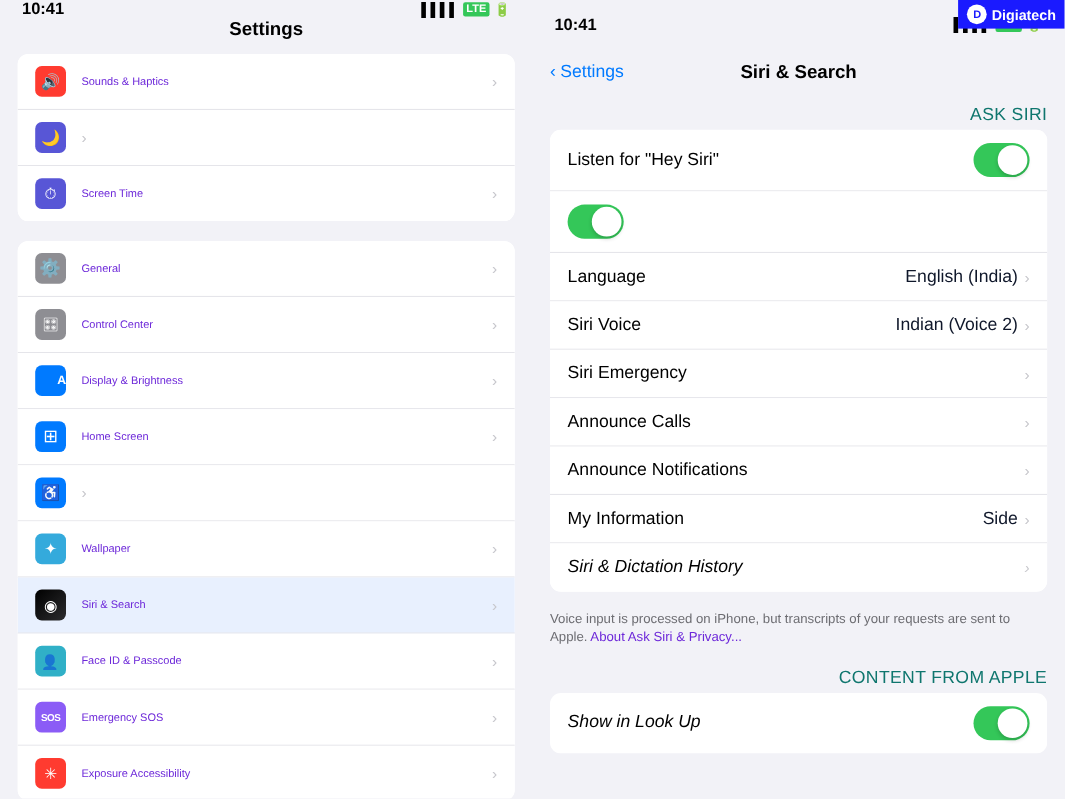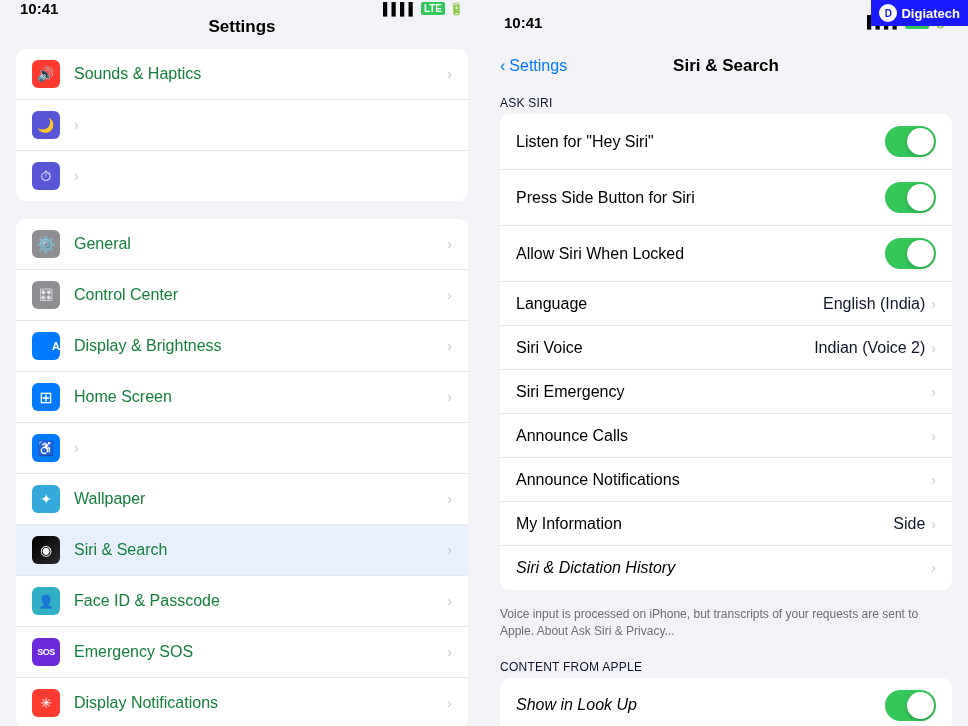--- a/index.html
+++ b/index.html
@@ -87,22 +87,22 @@
       align-items: center;
       justify-content: center;
       margin-right: 14px;
       flex-shrink: 0;
       font-size: 14px;
       color: #fff;
     }
 
     .row-label {
       flex: 1;
-      font-size: 16px;
-      color: #15803d;
+      font-size: 10px;
+      color: #6d28d9;
     }
 
     .row-chevron {
       color: #c7c7cc;
       font-size: 14px;
       font-weight: 400;
     }
 
     
     .right-panel {
@@ -151,25 +151,26 @@
     }
 
     .content-scroll {
       flex: 1;
       overflow-y: auto;
       overflow-x: hidden;
     }
 
     .section-header {
       padding: 8px 16px 4px 16px;
-      font-size: 12px;
+      font-size: 16px;
       font-weight: 400;
-      color: #0f172a;
+      color: #0f766e;
       letter-spacing: 0.02em;
       text-transform: uppercase;
+      text-align: right;
     }
 
     .detail-group {
       background: #fff;
       border-radius: 10px;
       margin: 0 16px 8px 16px;
       overflow: hidden;
     }
 
     .detail-row {
@@ -228,21 +229,21 @@
     }
 
     .footnote {
       padding: 8px 16px 12px 16px;
       font-size: 12px;
       color: #6d6d72;
       line-height: 1.4;
     }
 
     .footnote a {
-      color: #737373;
+      color: #6d28d9;
       text-decoration: none;
     }
 
     
     .digiatech-badge {
       position: absolute;
       top: 0;
       right: 0;
       background: #1a1aff;
       color: #fff;
@@ -300,20 +301,21 @@
         <div class="row-icon" style="background:#ff3b30;">🔊</div>
         <span class="row-label">Sounds &amp; Haptics</span>
         <span class="row-chevron">›</span>
       </div>
       <div class="settings-row">
         <div class="row-icon" style="background:#5856d6;">🌙</div>
         <span class="row-chevron">›</span>
       </div>
       <div class="settings-row">
         <div class="row-icon" style="background:#5856d6;">⏱</div>
+        <span class="row-label">Screen Time</span>
         <span class="row-chevron">›</span>
       </div>
     </div>
 
     <div class="settings-group">
       <div class="settings-row">
         <div class="row-icon" style="background:#8e8e93; font-size:16px;">⚙️</div>
         <span class="row-label">General</span>
         <span class="row-chevron">›</span>
       </div>
@@ -345,27 +347,27 @@
         <div class="row-icon" style="background: linear-gradient(135deg,#000 0%,#2c2c2e 100%); font-size:14px;">◉</div>
         <span class="row-label">Siri &amp; Search</span>
         <span class="row-chevron">›</span>
       </div>
       <div class="settings-row">
         <div class="row-icon" style="background:#30b0c7; font-size:13px;">👤</div>
         <span class="row-label">Face ID &amp; Passcode</span>
         <span class="row-chevron">›</span>
       </div>
       <div class="settings-row">
-        <div class="row-icon" style="background:#6d28d9; font-size:9px; font-weight:800; letter-spacing:-0.5px;">SOS</div>
+        <div class="row-icon" style="background:#8b5cf6; font-size:9px; font-weight:800; letter-spacing:-0.5px;">SOS</div>
         <span class="row-label">Emergency SOS</span>
         <span class="row-chevron">›</span>
       </div>
       <div class="settings-row">
         <div class="row-icon" style="background:#ff3b30; font-size:14px;">✳</div>
-        <span class="row-label">Display Notifications</span>
+        <span class="row-label">Exposure Accessibility</span>
         <span class="row-chevron">›</span>
       </div>
 
     </div>
 
   </div>
 </div>
 
 <div class="right-panel">
 
@@ -395,27 +397,20 @@
 
     <div class="section-header">ASK SIRI</div>
     <div class="detail-group">
       <div class="detail-row">
         <span class="detail-label">Listen for "Hey Siri"</span>
         <div class="toggle on">
             <div class="toggle-knob"></div>
           </div>
       </div>
       <div class="detail-row">
-        <span class="detail-label">Press Side Button for Siri</span>
-        <div class="toggle on">
-            <div class="toggle-knob"></div>
-          </div>
-      </div>
-      <div class="detail-row">
-        <span class="detail-label">Allow Siri When Locked</span>
         <div class="toggle on">
             <div class="toggle-knob"></div>
           </div>
       </div>
       <div class="detail-row">
         <span class="detail-label">Language</span>
         <span class="detail-value">English (India)</span>
         <span class="detail-chevron">›</span>
       </div>
       <div class="detail-row">

